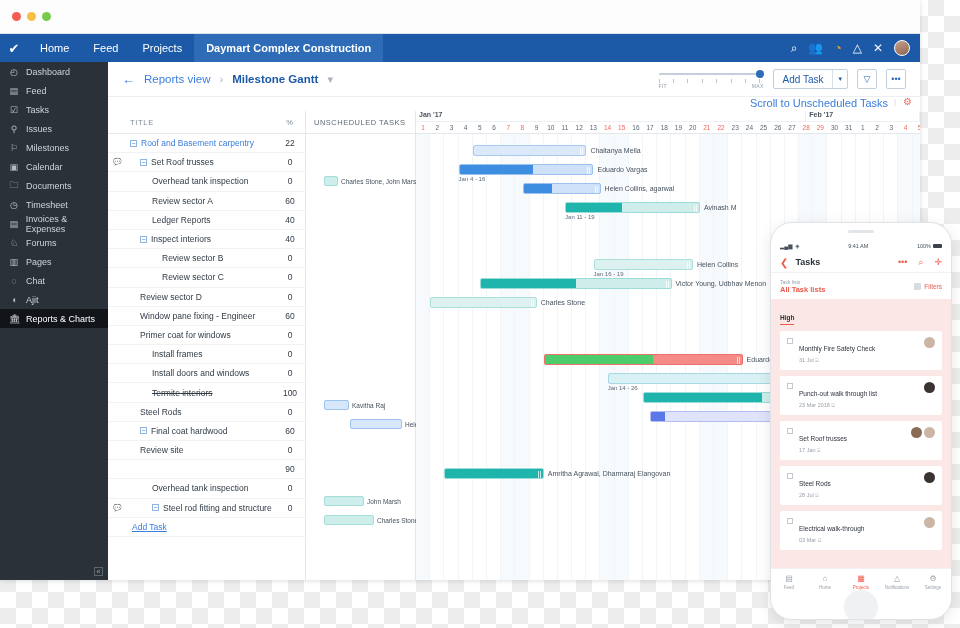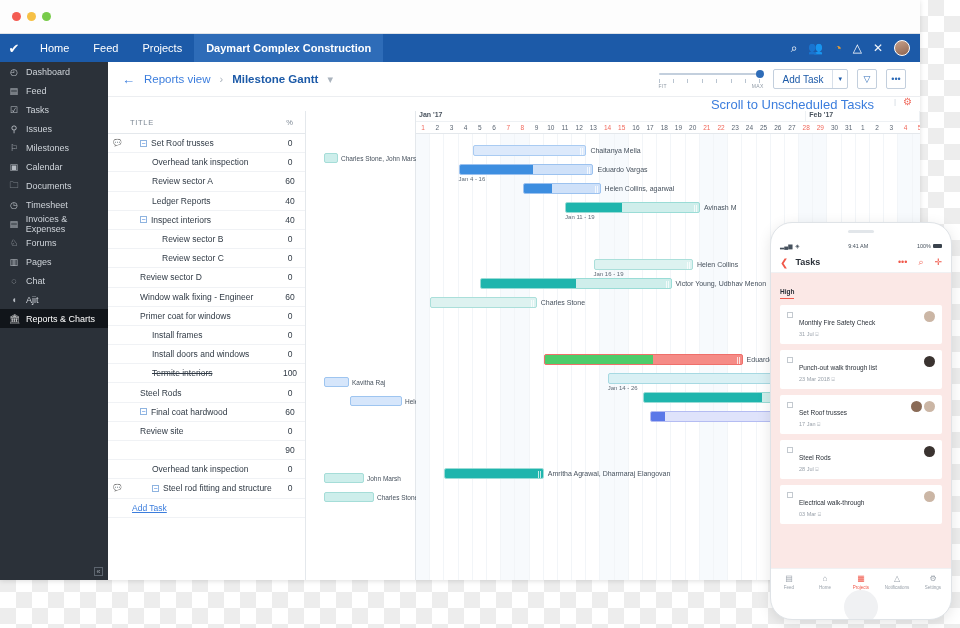--- a/index.html
+++ b/index.html
@@ -94,21 +94,21 @@
   .btn-add span.sep { width: 1px; height: 100%; background: #d8e0ea; }
   .btn-add span.caret { padding: 0 5px; font-size: 7px; }
   .sq-btn {
     width: 20px; height: 20px; border: 1px solid #c3cfdd; border-radius: 2px;
     display: flex; align-items: center; justify-content: center;
     color: #2e6cb8; font-size: 9px; background: #fff;
   }
 
   .scrollrow { height: 14px; position: relative; flex-shrink: 0; }
   .scroll-unsched {
-    position: absolute; right: 46px; top: 0; font-size: 13px; color: #3b7ddd;
+    position: absolute; right: 32px; top: 0; font-size: 11px; color: #3b7ddd;
   }
   .sep-dot { position: absolute; right: 24px; top: 0; color: #ccd4dd; font-size: 8px; }
   .gear-red { position: absolute; right: 8px; top: -1px; color: #f06a5d; font-size: 10px; }
 
   .panes { flex: 1; display: flex; min-height: 0; justify-content: center; }
 
   
   .tasklist { width: 198px; flex-shrink: 0; border-right: 1px solid #e4e8ec; }
   .tl-head {
     height: 23px; display: flex; align-items: center;
@@ -366,20 +366,28 @@
 
       <div class="panes">
 
         <div class="tasklist">
           <div class="tl-head">
             <span class="t">TITLE</span>
             <span class="p">%</span>
           </div>
           <div id="task-rows">
               <div class="tl-row">
+                <span class="tl-ico"></span>
+                <span class="tl-title lvl1">
+                  <span class="toggle">−</span>
+                  <span class="blue-t ">Roof and Basement carpentry</span>
+                </span>
+                <span class="tl-pct">22</span>
+              </div>
+              <div class="tl-row">
                 <span class="tl-ico">💬</span>
                 <span class="tl-title lvl2">
                   <span class="toggle">−</span>
                   <span class="">Set Roof trusses</span>
                 </span>
                 <span class="tl-pct">0</span>
               </div>
               <div class="tl-row">
                 <span class="tl-ico"></span>
                 <span class="tl-title lvl3">
@@ -426,21 +434,21 @@
               <div class="tl-row">
                 <span class="tl-ico"></span>
                 <span class="tl-title lvl2">
                   <span class="">Review sector D</span>
                 </span>
                 <span class="tl-pct">0</span>
               </div>
               <div class="tl-row">
                 <span class="tl-ico"></span>
                 <span class="tl-title lvl2">
-                  <span class="">Window walk fixing - Engineer</span>
+                  <span class="">Window pane fixing - Engineer</span>
                 </span>
                 <span class="tl-pct">60</span>
               </div>
               <div class="tl-row">
                 <span class="tl-ico"></span>
                 <span class="tl-title lvl2">
                   <span class="">Primer coat for windows</span>
                 </span>
                 <span class="tl-pct">0</span>
               </div>
@@ -509,20 +517,21 @@
                 </span>
                 <span class="tl-pct">0</span>
               </div>
               <div class="tl-row">
                 <span class="addtask-link">Add Task</span>
               </div>
             </div>
         </div>
 
         <div class="unsched">
+          <div class="un-head">UNSCHEDULED TASKS</div>
           <div class="un-canvas" id="unsched-canvas">
               <div style="position: absolute; top: 42px; left: 18px;">
                 <div style="display:flex;align-items:center;">
                   <div style="width:14px;height:10px;background:#cdeeeb;border:1px solid #a5ddd8;border-radius:2px;position:relative;"><span class="handle"></span></div>
                   <span style="font-size:6.5px;color:#46515d;white-space:nowrap;margin-left:3px;">Charles Stone, John Marsh</span>
                 </div>
               </div>
               <div style="position: absolute; top: 266px; left: 18px;">
                 <div style="display:flex;align-items:center;">
                   <div style="width:25px;height:10px;background:#d6e6fb;border:1px solid #9ec5f0;border-radius:2px;position:relative;"><span class="handle"></span></div>
@@ -771,20 +780,30 @@
   </div>
   <div class="ph-bar">
     <span class="ph-back">❮</span>
     <span class="ph-title">Tasks</span>
     <span class="sp">
       <span class="ic">•••</span>
       <span class="ic">⌕</span>
       <span class="ic">✛</span>
     </span>
   </div>
+  <div class="ph-lists">
+    <span class="col">
+      <span class="lbl">Task lists</span>
+      <span class="val">All Task lists</span>
+    </span>
+    <span class="filters">
+      <span class="fic"></span>
+      <span class="ftx">Filters</span>
+    </span>
+  </div>
   <div class="ph-body">
     <div><span class="ph-prio">High</span></div>
     <div id="ph-cards">
         <div class="ph-card">
           <span class="ph-chk"></span>
           <span class="ph-ctext"><span class="ph-cname">Monthly Fire Safety Check</span><span class="ph-cmeta" style="display:block">31 Jul ⌸</span></span>
           <span class="ph-avs">
             <span class="ph-av l"></span>
           </span>
         </div>

